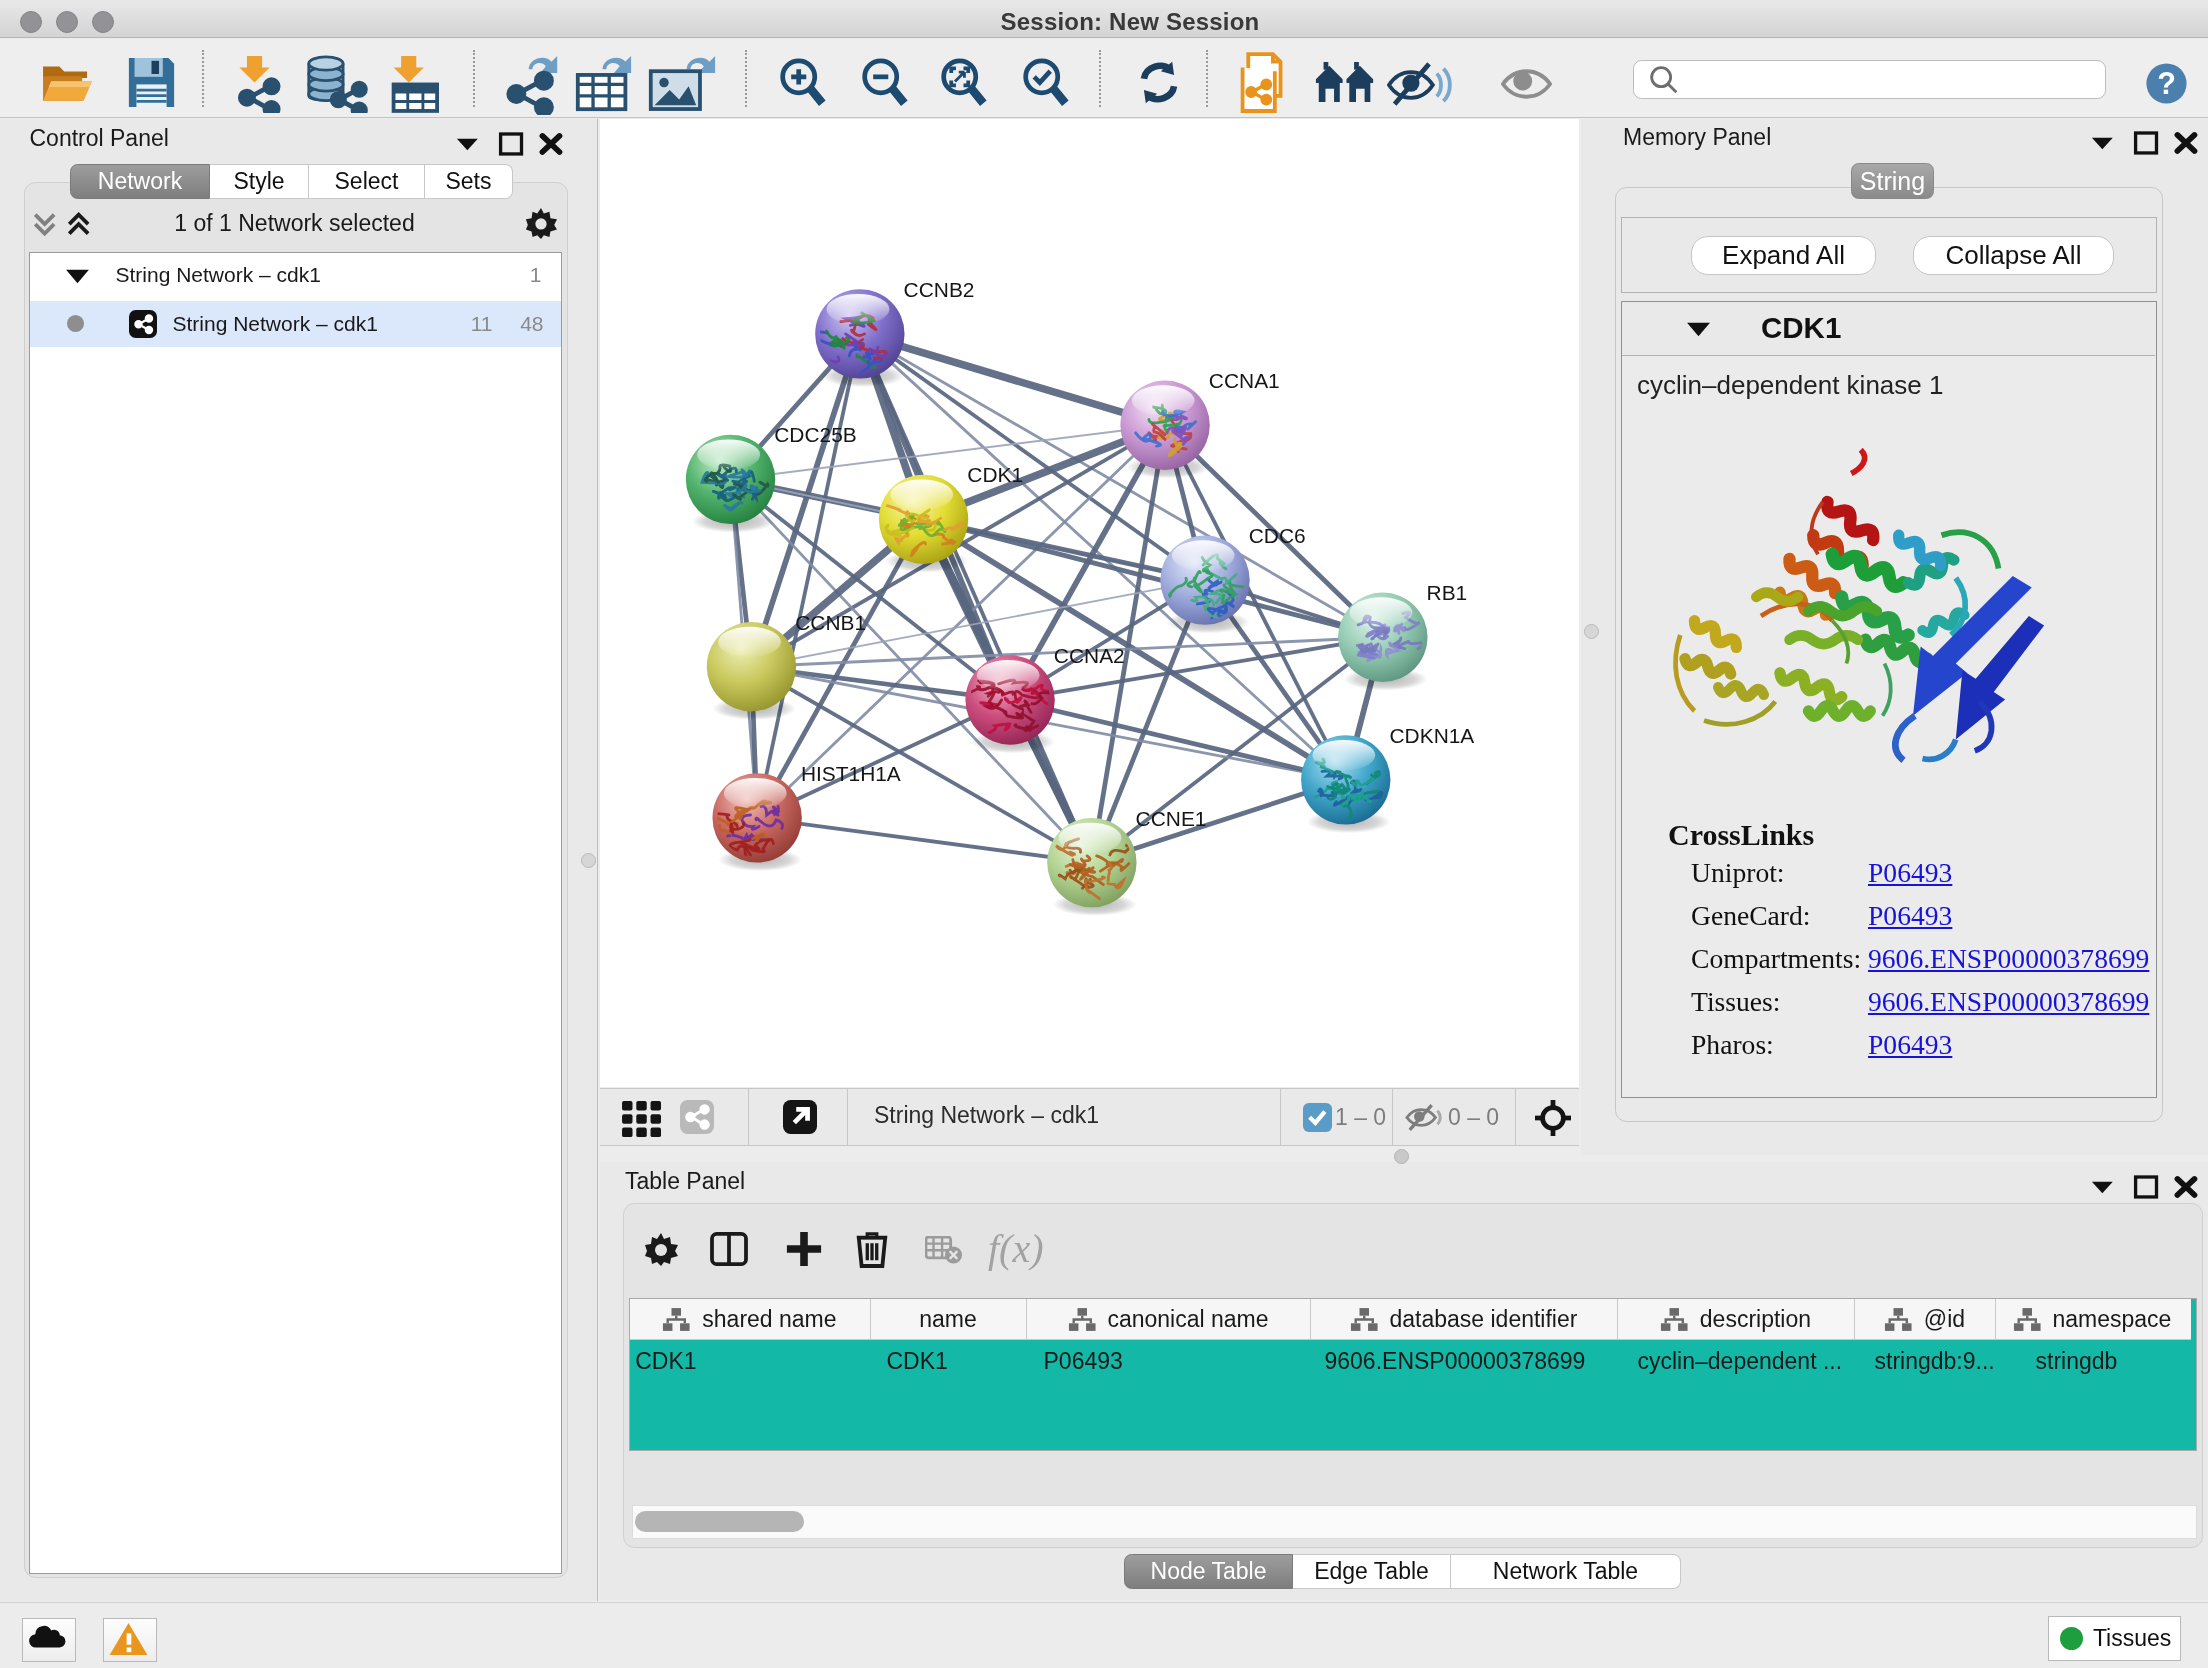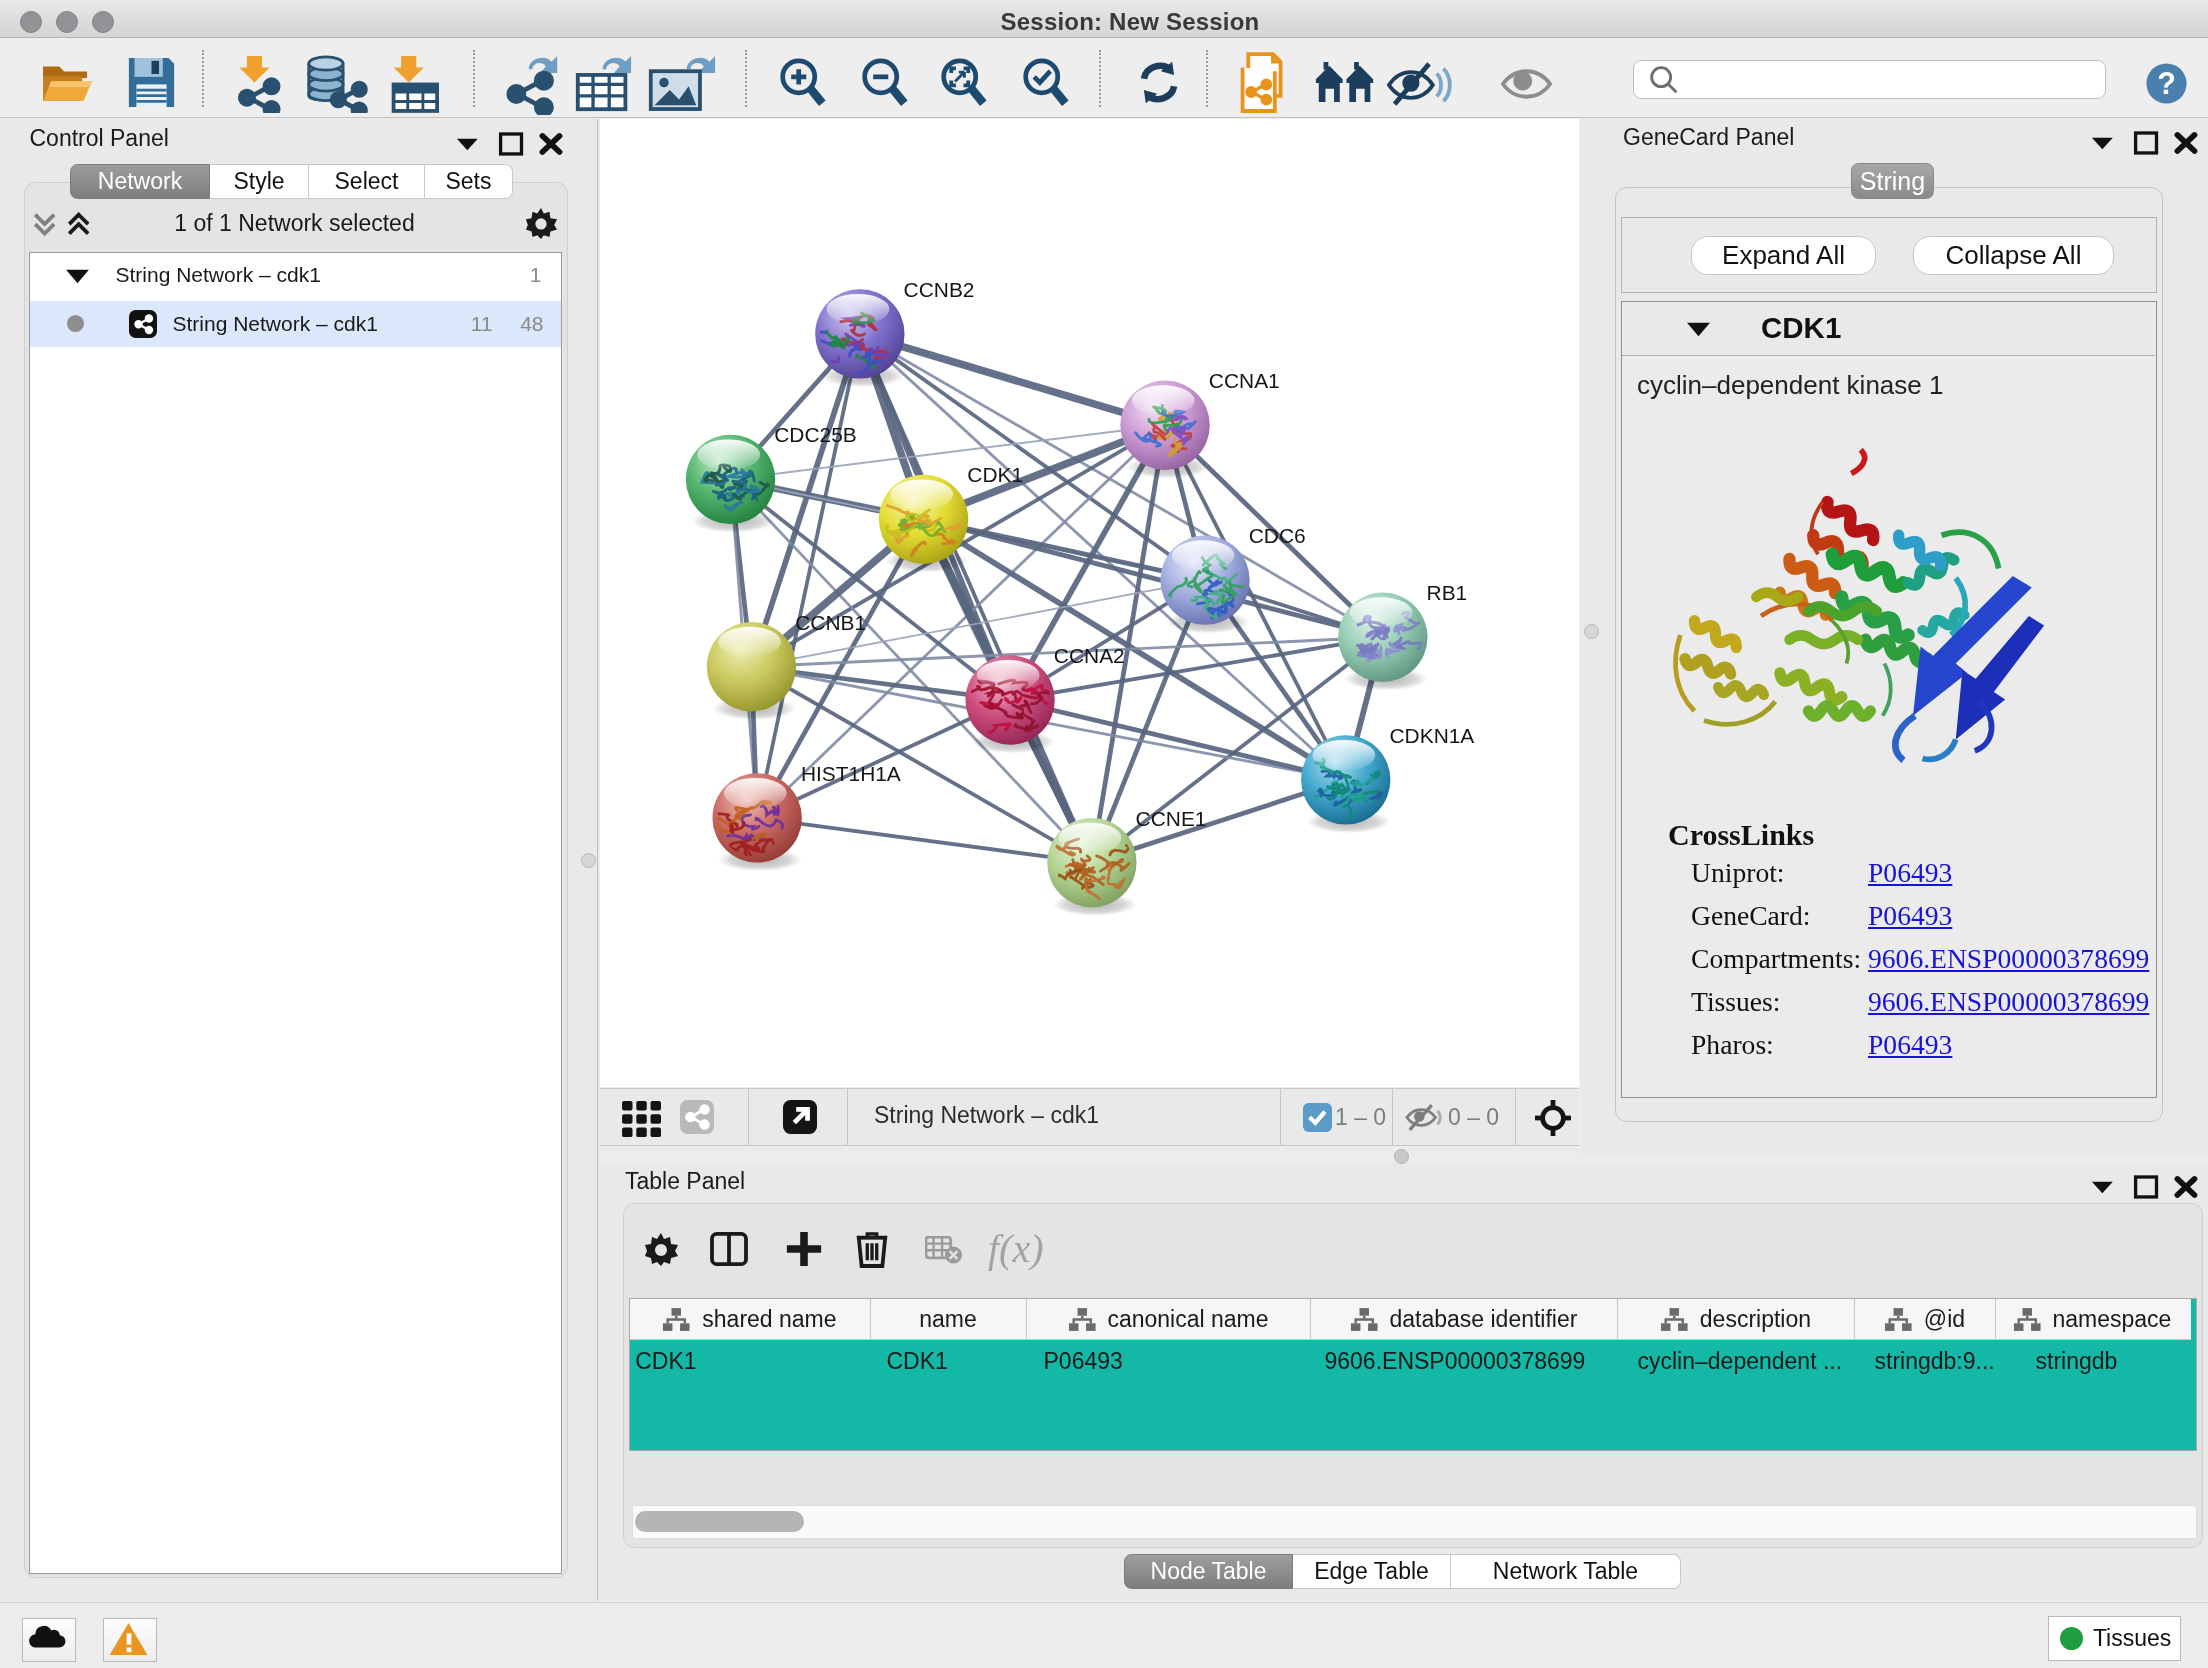--- a/index.html
+++ b/index.html
@@ -696,21 +696,21 @@
     <g stroke="#141414" stroke-width="5">
         <line x1="19" y1="0" x2="19" y2="9"></line>
         <line x1="19" y1="29" x2="19" y2="38"></line>
         <line x1="0" y1="19" x2="9" y2="19"></line>
         <line x1="29" y1="19" x2="38" y2="19"></line>
       </g>
   </svg>
 </div>
 
 <div id="resultspanel" class="abs">
-  <div class="abs t28" style="left:42px;top:4.8px;">GeneCard Panel</div>
+  <div class="abs t28" style="left:42px;top:4.8px;">Memory Panel</div>
   <svg class="abs" style="left:509px;top:11.4px;" width="114" height="25" viewBox="0 0 120 26">
     <path d="M2 8 L24 8 L13 20 Z" fill="#111"></path>
     <rect x="48" y="3" width="22" height="21" fill="none" stroke="#111" stroke-width="3.5"></rect>
     <path d="M92 5 L110 22 M110 5 L92 22" stroke="#111" stroke-width="6" stroke-linecap="round"></path>
   </svg>
 
   <div class="abs" style="left:34px;top:68px;width:548px;height:935px;background:#e9e9e9;border:1.9px solid #c6c6c6;border-radius:11.4px;"></div>
 
   <div class="abs" style="left:270px;top:44px;width:83px;height:36px;background:linear-gradient(#a8a8a8,#8a8a8a);border:1px solid #888;border-radius:7.6px;color:#fff;font-size:25px;display:flex;align-items:center;justify-content:center;">String</div>
 

